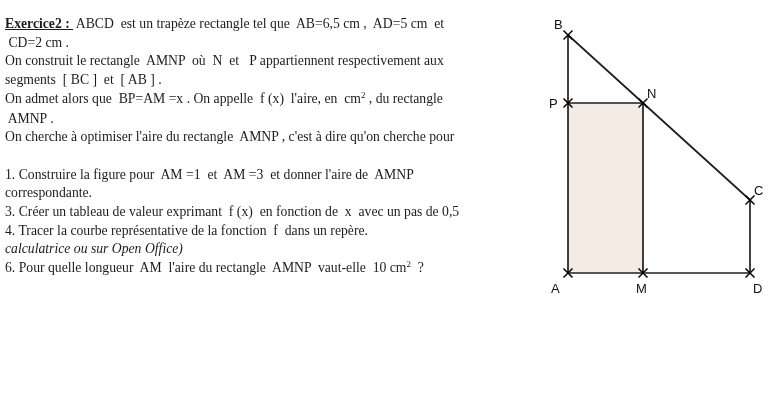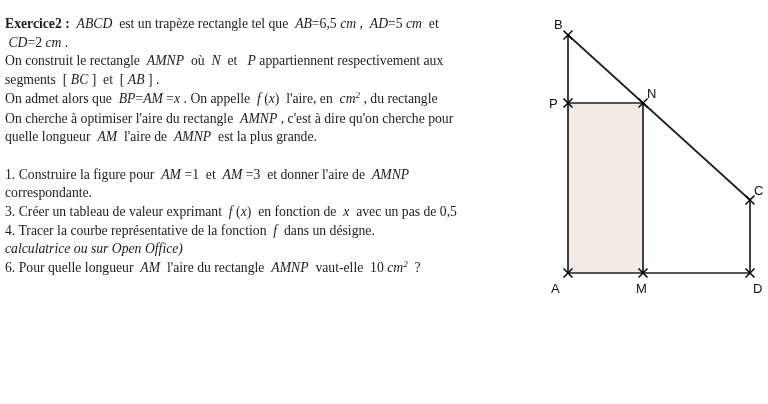--- a/index.html
+++ b/index.html
@@ -6,46 +6,46 @@
   body{
     width:768px;height:404px;position:relative;overflow:hidden;
     background:#ffffff;color:#1c1c1e;
     font-family:"Liberation Serif", serif;
   }
   #doc{
     position:absolute;left:5px;top:15px;
     font-size:13.7px;line-height:18.7px;
   }
   .line{white-space:pre;min-height:18.7px;}
-  .hd{font-weight:bold;}
-  .m{font-style:italic;}
+  .hd{font-weight:bold;text-decoration:underline;}
+  .m{}
   .i{font-style:italic;}
   .sup{position:relative;top:-5px;font-size:9px;}
   #fig{position:absolute;left:0;top:0;pointer-events:none;}
   .ptlabel{
     font-family:"Liberation Sans", sans-serif;
     font-size:13px;fill:#111111;
   }
 </style>
 </head>
 <body>
 
 <div id="doc">
     <div class="line"><span class="hd">Exercice2 : </span><span> </span><span class="m">ABCD</span><span>  est un trapèze rectangle tel que  </span><span class="m">AB</span><span>=</span><span>6,5 </span><span class="m">cm</span><span> ,  </span><span class="m">AD</span><span>=</span><span>5 </span><span class="m">cm</span><span>  et</span></div>
     <div class="line"><span> </span><span class="m">CD</span><span>=</span><span>2 </span><span class="m">cm</span><span> .</span></div>
     <div class="line"><span>On construit le rectangle  </span><span class="m">AMNP</span><span>  où  </span><span class="m">N</span><span>  et   </span><span class="m">P</span><span> appartiennent respectivement aux</span></div>
     <div class="line"><span>segments  [ </span><span class="m">BC</span><span> ]  et  [ </span><span class="m">AB</span><span> ] .</span></div>
     <div class="line"><span>On admet alors que  </span><span class="m">BP</span><span>=</span><span class="m">AM</span><span> =</span><span class="m">x</span><span> . On appelle  </span><span class="m">f</span><span> (</span><span class="m">x</span><span>)</span><span>  l'aire, en  </span><span class="m">cm</span><span class="m sup">2</span><span> , du rectangle</span></div>
+    <div class="line"><span> </span><span class="m">AMNP</span><span> .</span></div>
     <div class="line"><span>On cherche à optimiser l'aire du rectangle  </span><span class="m">AMNP</span><span> , c'est à dire qu'on cherche pour</span></div>
-    <div class="line"><span>quelle longueur  </span><span class="m">AM</span><span>  l'aire de  </span><span class="m">AMNP</span><span>  est la plus grande.</span></div>
     <div class="line"></div>
     <div class="line"><span>1. Construire la figure pour  </span><span class="m">AM</span><span> =1</span><span>  et  </span><span class="m">AM</span><span> =3</span><span>  et donner l'aire de  </span><span class="m">AMNP</span></div>
     <div class="line"><span>correspondante.</span></div>
     <div class="line"><span>3. Créer un tableau de valeur exprimant  </span><span class="m">f</span><span> (</span><span class="m">x</span><span>)</span><span>  en fonction de  </span><span class="m">x</span><span>  avec un pas de 0,5</span></div>
-    <div class="line"><span>4. Tracer la courbe représentative de la fonction  </span><span class="m">f</span><span>  dans un désigne.</span></div>
+    <div class="line"><span>4. Tracer la courbe représentative de la fonction  </span><span class="m">f</span><span>  dans un repère.</span></div>
     <div class="line"><span class="i">calculatrice ou sur Open Office)</span></div>
     <div class="line"><span>6. Pour quelle longueur  </span><span class="m">AM</span><span>  l'aire du rectangle  </span><span class="m">AMNP</span><span>  vaut-elle  </span><span>10 </span><span class="m">cm</span><span class="m sup">2</span><span>  ?</span></div>
   </div>
 
 <svg id="fig" width="768" height="404" viewBox="0 0 768 404" xmlns="http://www.w3.org/2000/svg">
     <rect x="568" y="103" width="75" height="170" fill="#f4ebe5" stroke="none"></rect>
     <line x1="568" y1="273" x2="568" y2="35" stroke="#1f1f1f" stroke-width="1.7" stroke-linecap="round"></line>
     <line x1="568" y1="35" x2="750" y2="200" stroke="#1f1f1f" stroke-width="1.7" stroke-linecap="round"></line>
     <line x1="750" y1="200" x2="750" y2="273" stroke="#1f1f1f" stroke-width="1.7" stroke-linecap="round"></line>
     <line x1="568" y1="273" x2="750" y2="273" stroke="#1f1f1f" stroke-width="1.7" stroke-linecap="round"></line>

